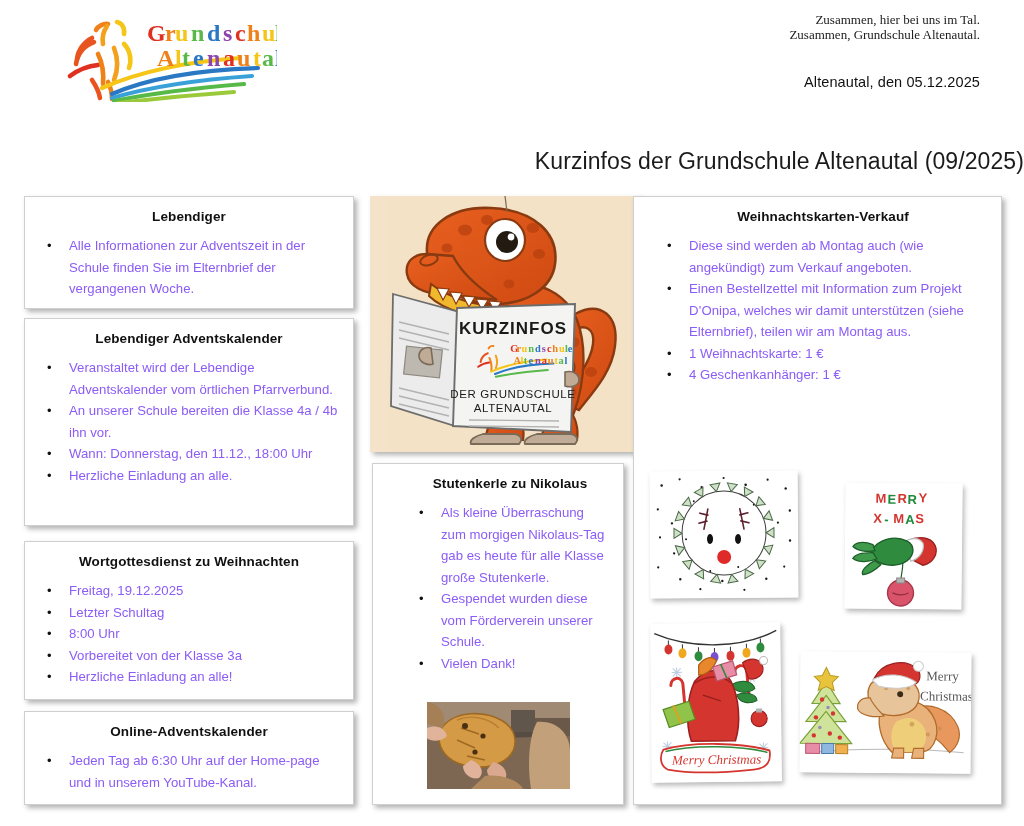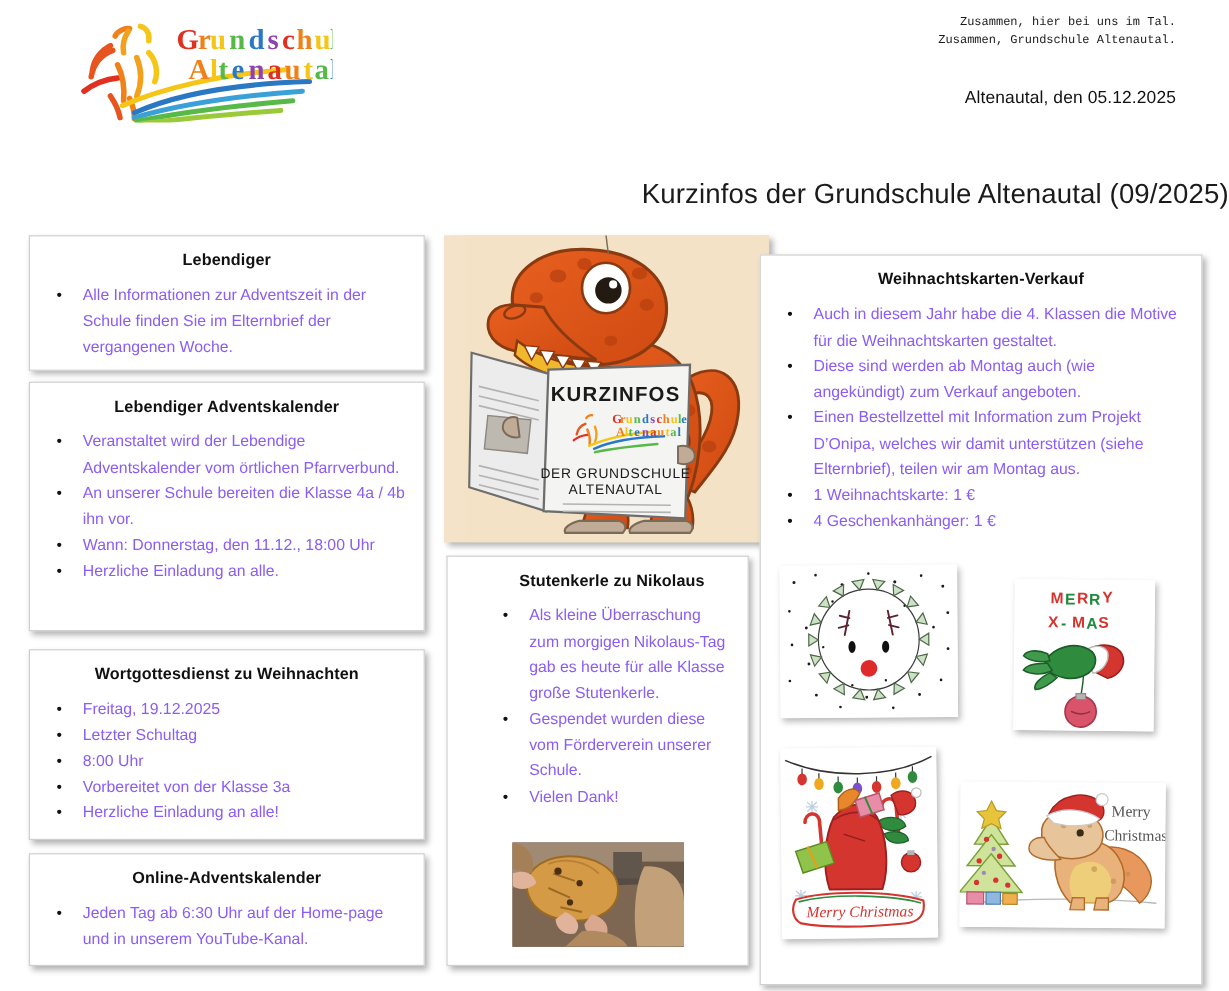--- a/index.html
+++ b/index.html
@@ -13,22 +13,22 @@
     position:relative;
   }
   .page{position:relative;width:1024px;height:826px;}
 
   
   .header{position:absolute;left:0;top:0;width:1024px;height:125px;}
   .logo{position:absolute;left:62px;top:14px;width:215px;height:88px;}
   .logo svg{display:block;}
 
   .motto{position:absolute;right:44px;top:12px;text-align:right;
-    font-size:10px;line-height:15px;color:#1a1a1a;
-    font-family:Liberation Mono, monospace;}
+    font-size:13px;line-height:15px;color:#1a1a1a;
+    font-family:Liberation Serif, serif;}
   .dateline{position:absolute;right:44px;top:74px;text-align:right;
     font-size:14.5px;color:#111;letter-spacing:.1px;}
 
   
   .doc-title{
     position:absolute;left:0;top:148px;width:1024px;text-align:right;
     font-size:23px;color:#1b1b1b;font-weight:400;letter-spacing:.1px;
   }
 
   
@@ -57,21 +57,21 @@
   .col-left{left:24px;width:330px;}
   .col-mid{left:372px;width:252px;padding-left:24px;}
   .col-right{left:633px;width:369px;}
 
   #card-adventszeit{top:196px;height:113px;}
   #card-lebendiger{top:318px;height:208px;}
   #card-wortgottesdienst{top:541px;height:159px;}
   #card-online{top:711px;height:94px;}
 
   #card-stutenkerle{top:463px;height:342px;}
-  #card-weihnachtskarten{top:212px;height:609px;}
+  #card-weihnachtskarten{top:196px;height:609px;padding-left:11px;}
 
   
   .dino-photo{
     position:absolute;left:370px;top:196px;width:254px;height:256px;
     box-shadow:3px 3px 5px rgba(0,0,0,.30);
     background:#f4e3c8;overflow:hidden;padding-left:17px;
   }
   .dino-photo svg{display:block;}
 
   
@@ -348,21 +348,20 @@
 
       <path d="M0 0 C14 2, 20 14, 16 26 L0 22 Z" fill="#a57f56"></path>
       <path d="M58 74 C74 72, 92 78, 96 87 L44 87 Z" fill="#b08a5e"></path>
       <path d="M110 20 C128 18, 143 30, 143 50 L143 87 L104 87 C100 62, 102 34, 110 20 Z" fill="#c2a079"></path>
     </svg>
   </div>
 
   <div class="card col-right" id="card-weihnachtskarten">
     <h3>Weihnachtskarten-Verkauf</h3>
     <ul>
-      <li>Auch in diesem Jahr habe die 4. Klassen die Motive für die Weihnachtskarten gestaltet.</li>
       <li>Diese sind werden ab Montag auch (wie angekündigt) zum Verkauf angeboten.</li>
       <li>Einen Bestellzettel mit Information zum Projekt D’Onipa, welches wir damit unterstützen (siehe Elternbrief), teilen wir am Montag aus.</li>
       <li>1 Weihnachtskarte: 1 €</li>
       <li>4 Geschenkanhänger: 1 €</li>
     </ul>
   </div>
 
   <div class="xcard" id="xcard-reindeer">
     <svg width="148" height="127" viewBox="0 0 148 127" xmlns="http://www.w3.org/2000/svg">
       <rect width="148" height="127" fill="#ffffff"></rect>

